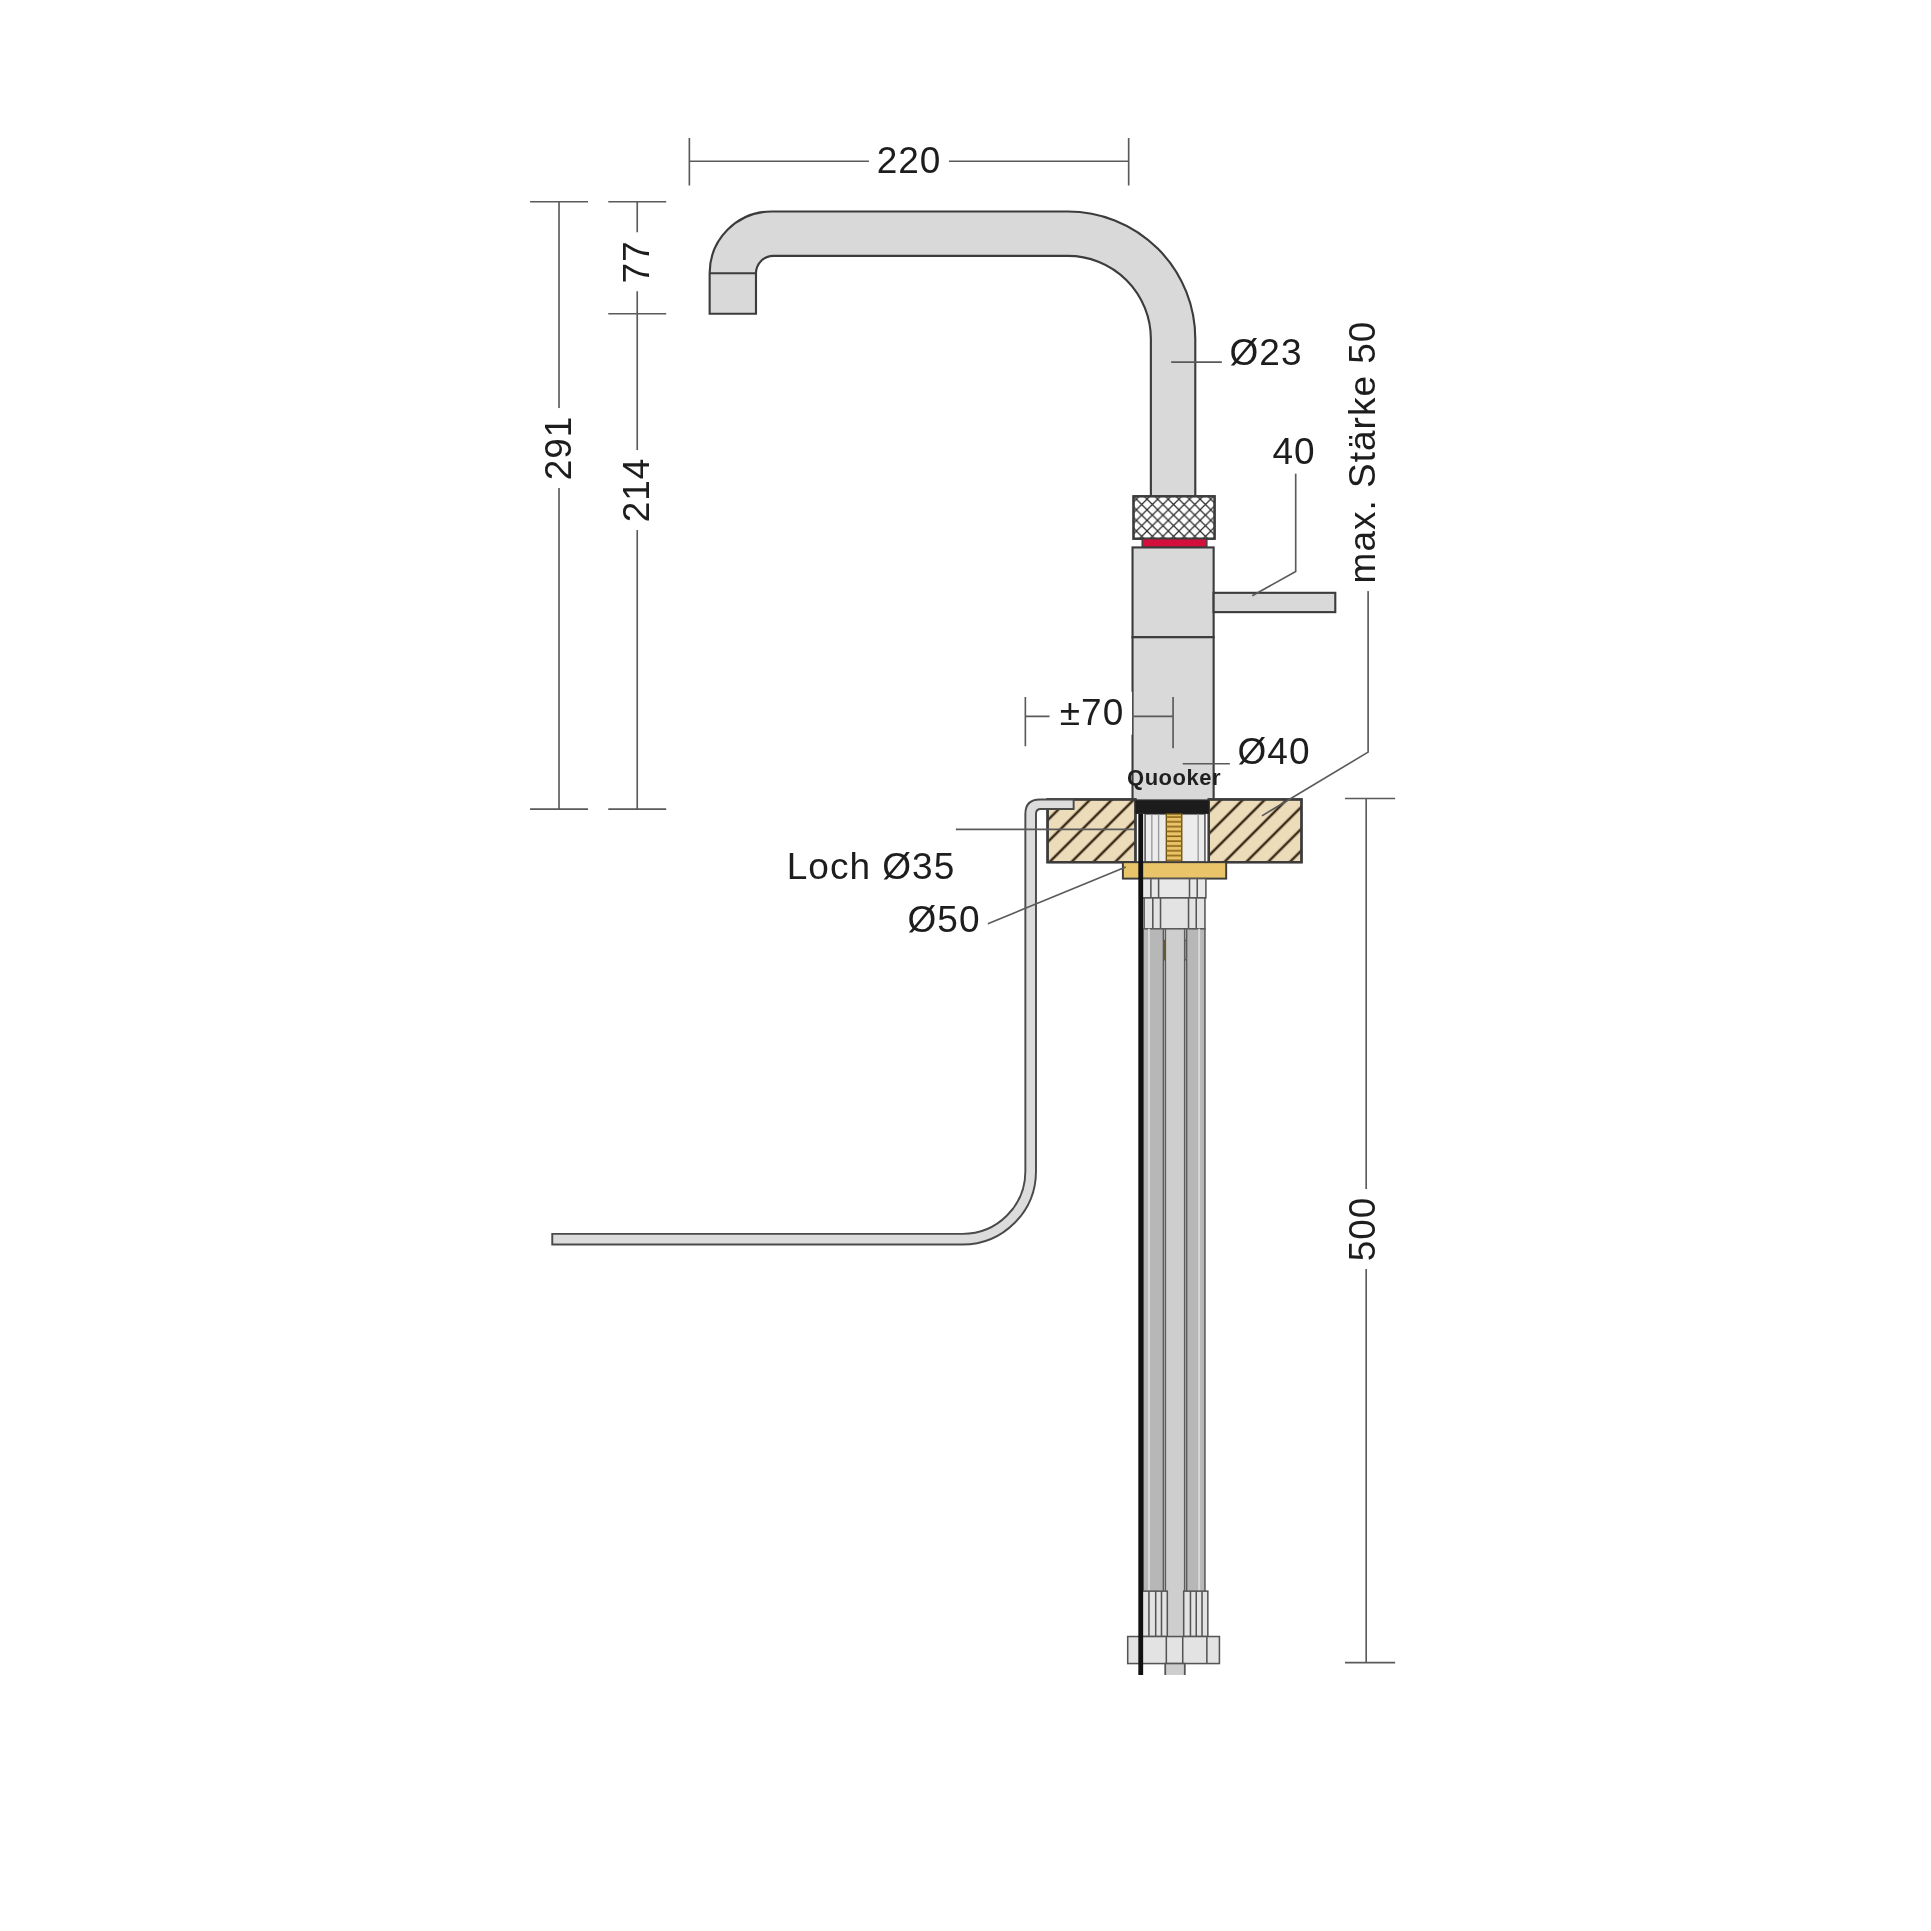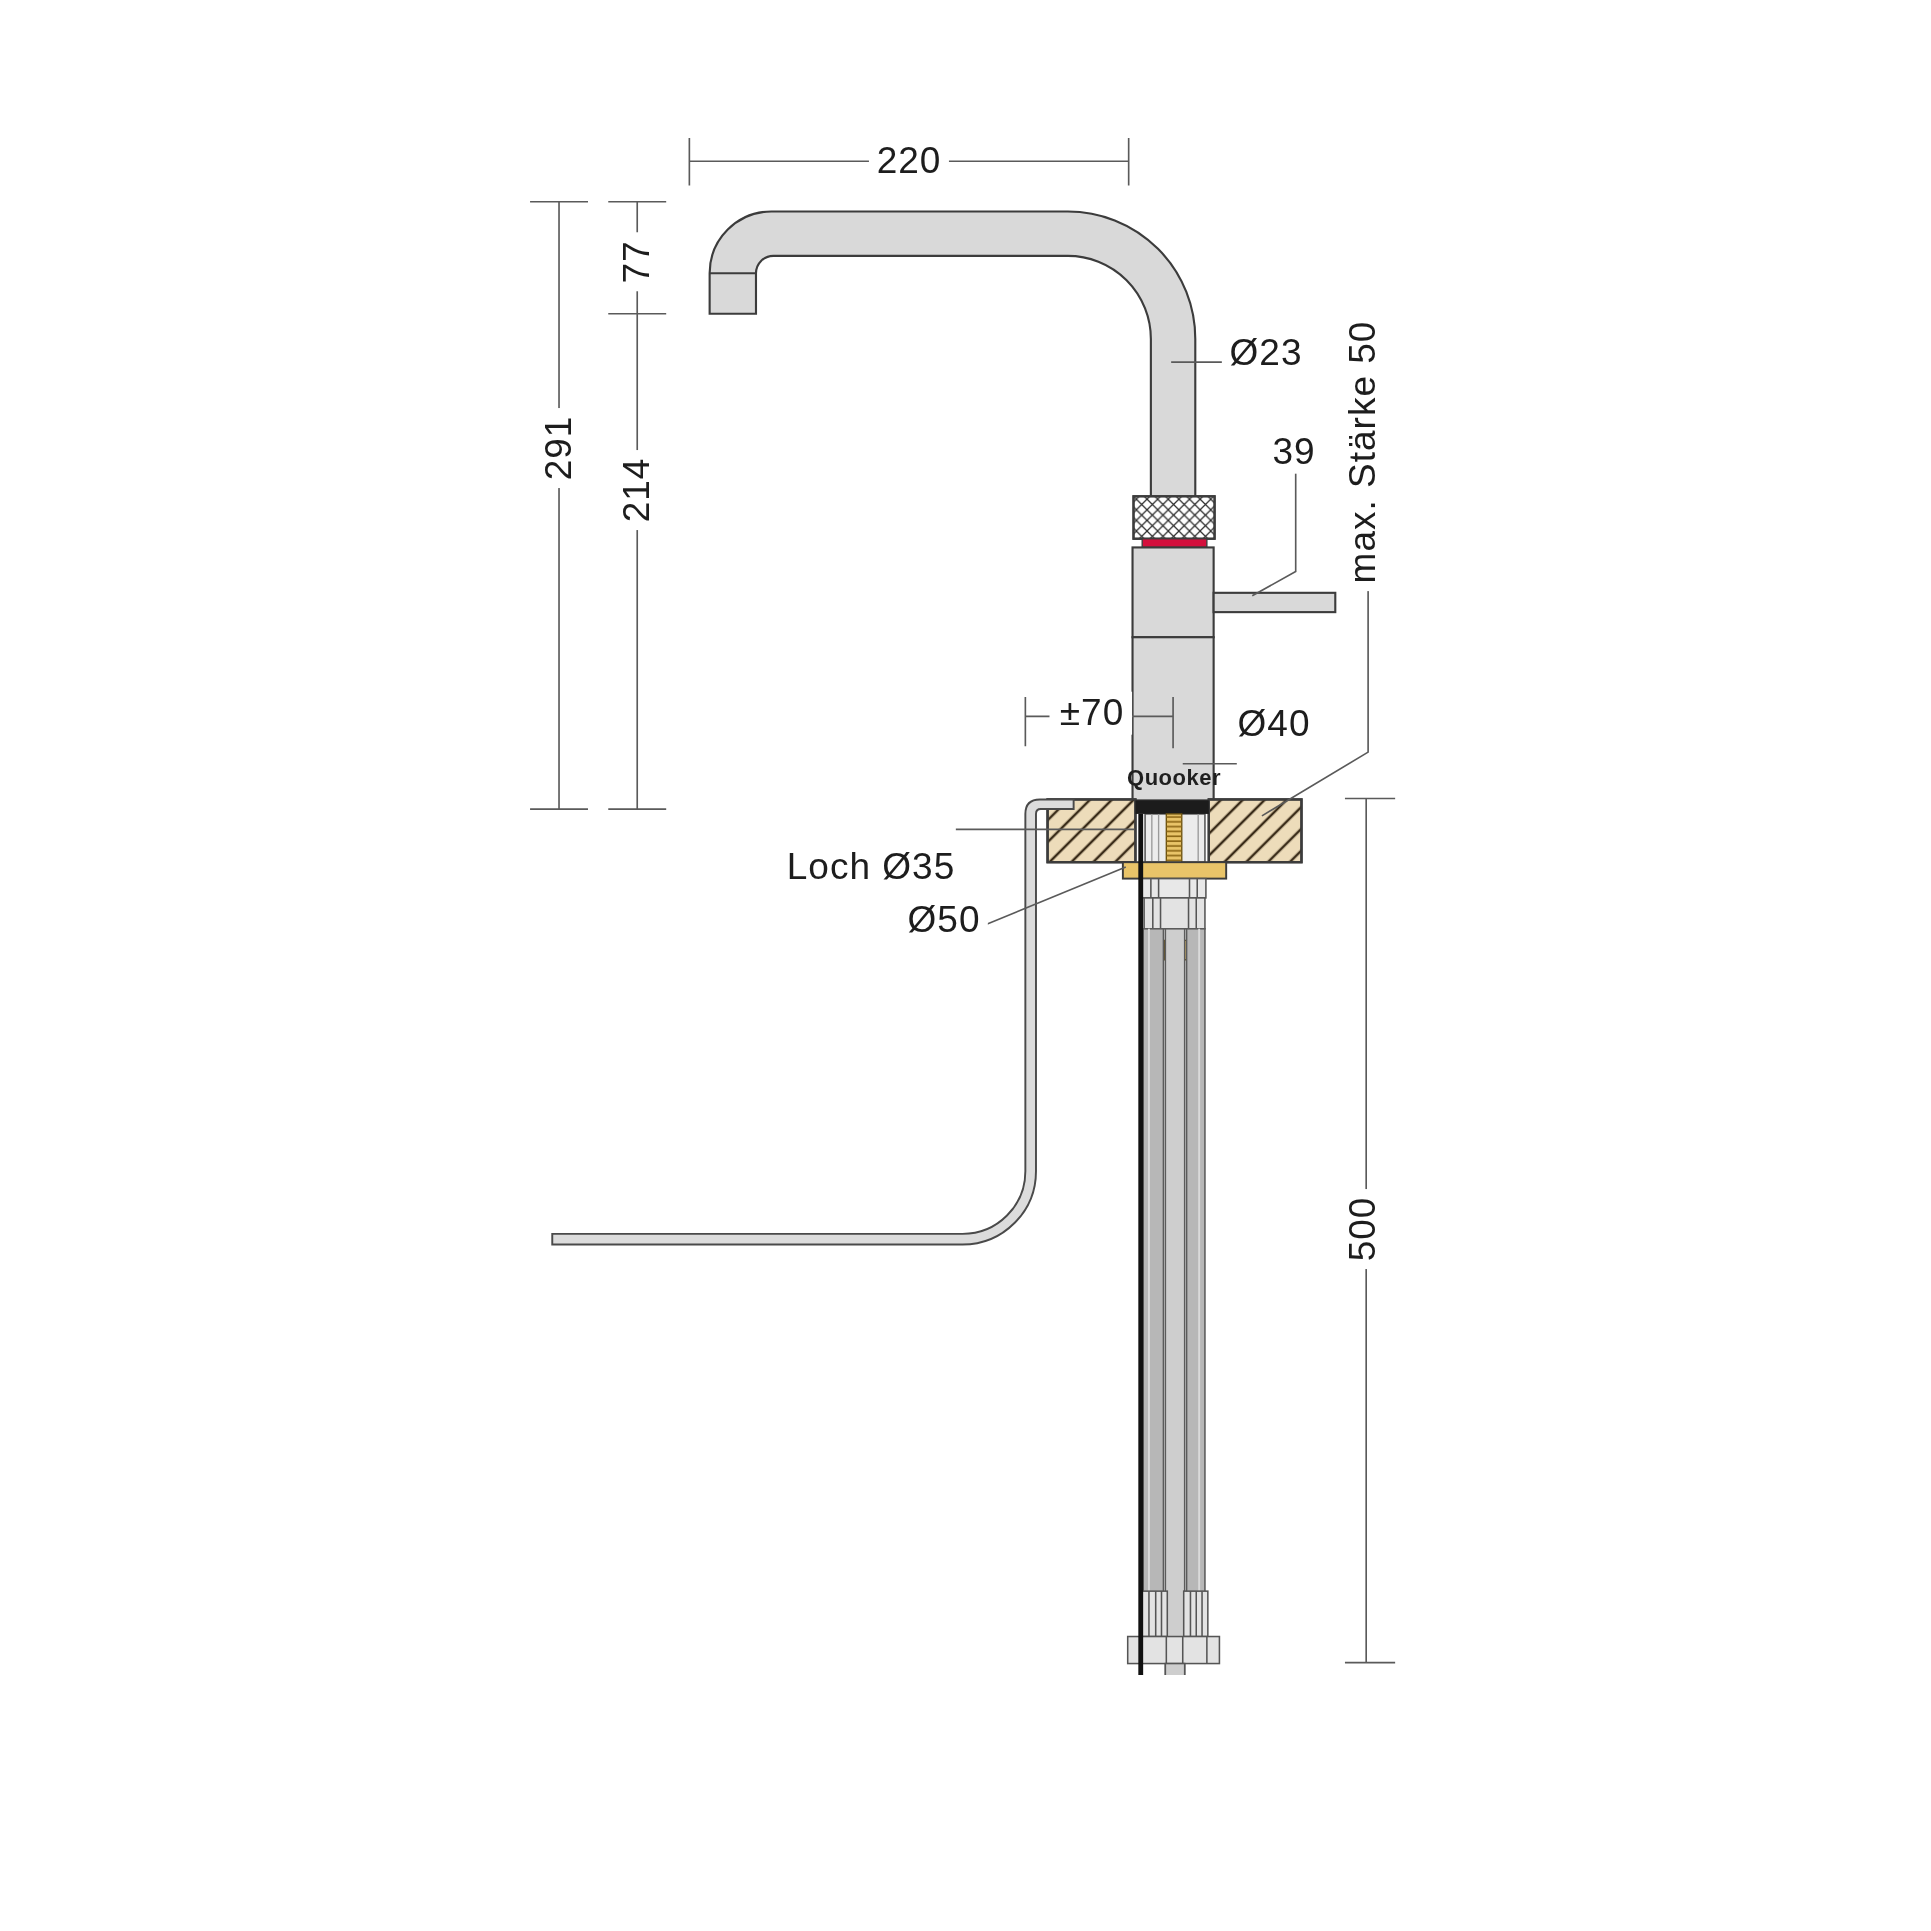--- a/index.html
+++ b/index.html
@@ -214,27 +214,27 @@
   <div class="dim-label" style="left:909px; top:161px;">220</div>
 
   <div class="dim-label rot" style="left:637px; top:262px;">77</div>
 
   <div class="dim-label rot" style="left:559px; top:448px;">291</div>
 
   <div class="dim-label rot" style="left:637px; top:490px;">214</div>
 
   <div class="dim-label" style="left:1266px; top:353px;text-align:right;">Ø23</div>
 
-  <div class="dim-label" style="left:1294px; top:452px;">39</div>
+  <div class="dim-label" style="left:1294px; top:452px;">40</div>
 
   <div class="dim-label rot" style="left:1363px; top:452px;">max. Stärke 50</div>
 
   <div class="dim-label" style="left:1092px; top:713px;">±70</div>
 
-  <div class="dim-label" style="left:1274px; top:724px;">Ø40</div>
+  <div class="dim-label" style="left:1274px; top:752px;">Ø40</div>
 
   <div class="dim-label" style="left:871px; top:867px;">Loch Ø35</div>
 
   <div class="dim-label" style="left:944px; top:920px;">Ø50</div>
 
   <div class="dim-label rot" style="left:1363px; top:1229px;">500</div>
 
   <div class="brand-label" style="left:1174px; top:778px;text-align:center;">Quooker</div>
 
 </div>

